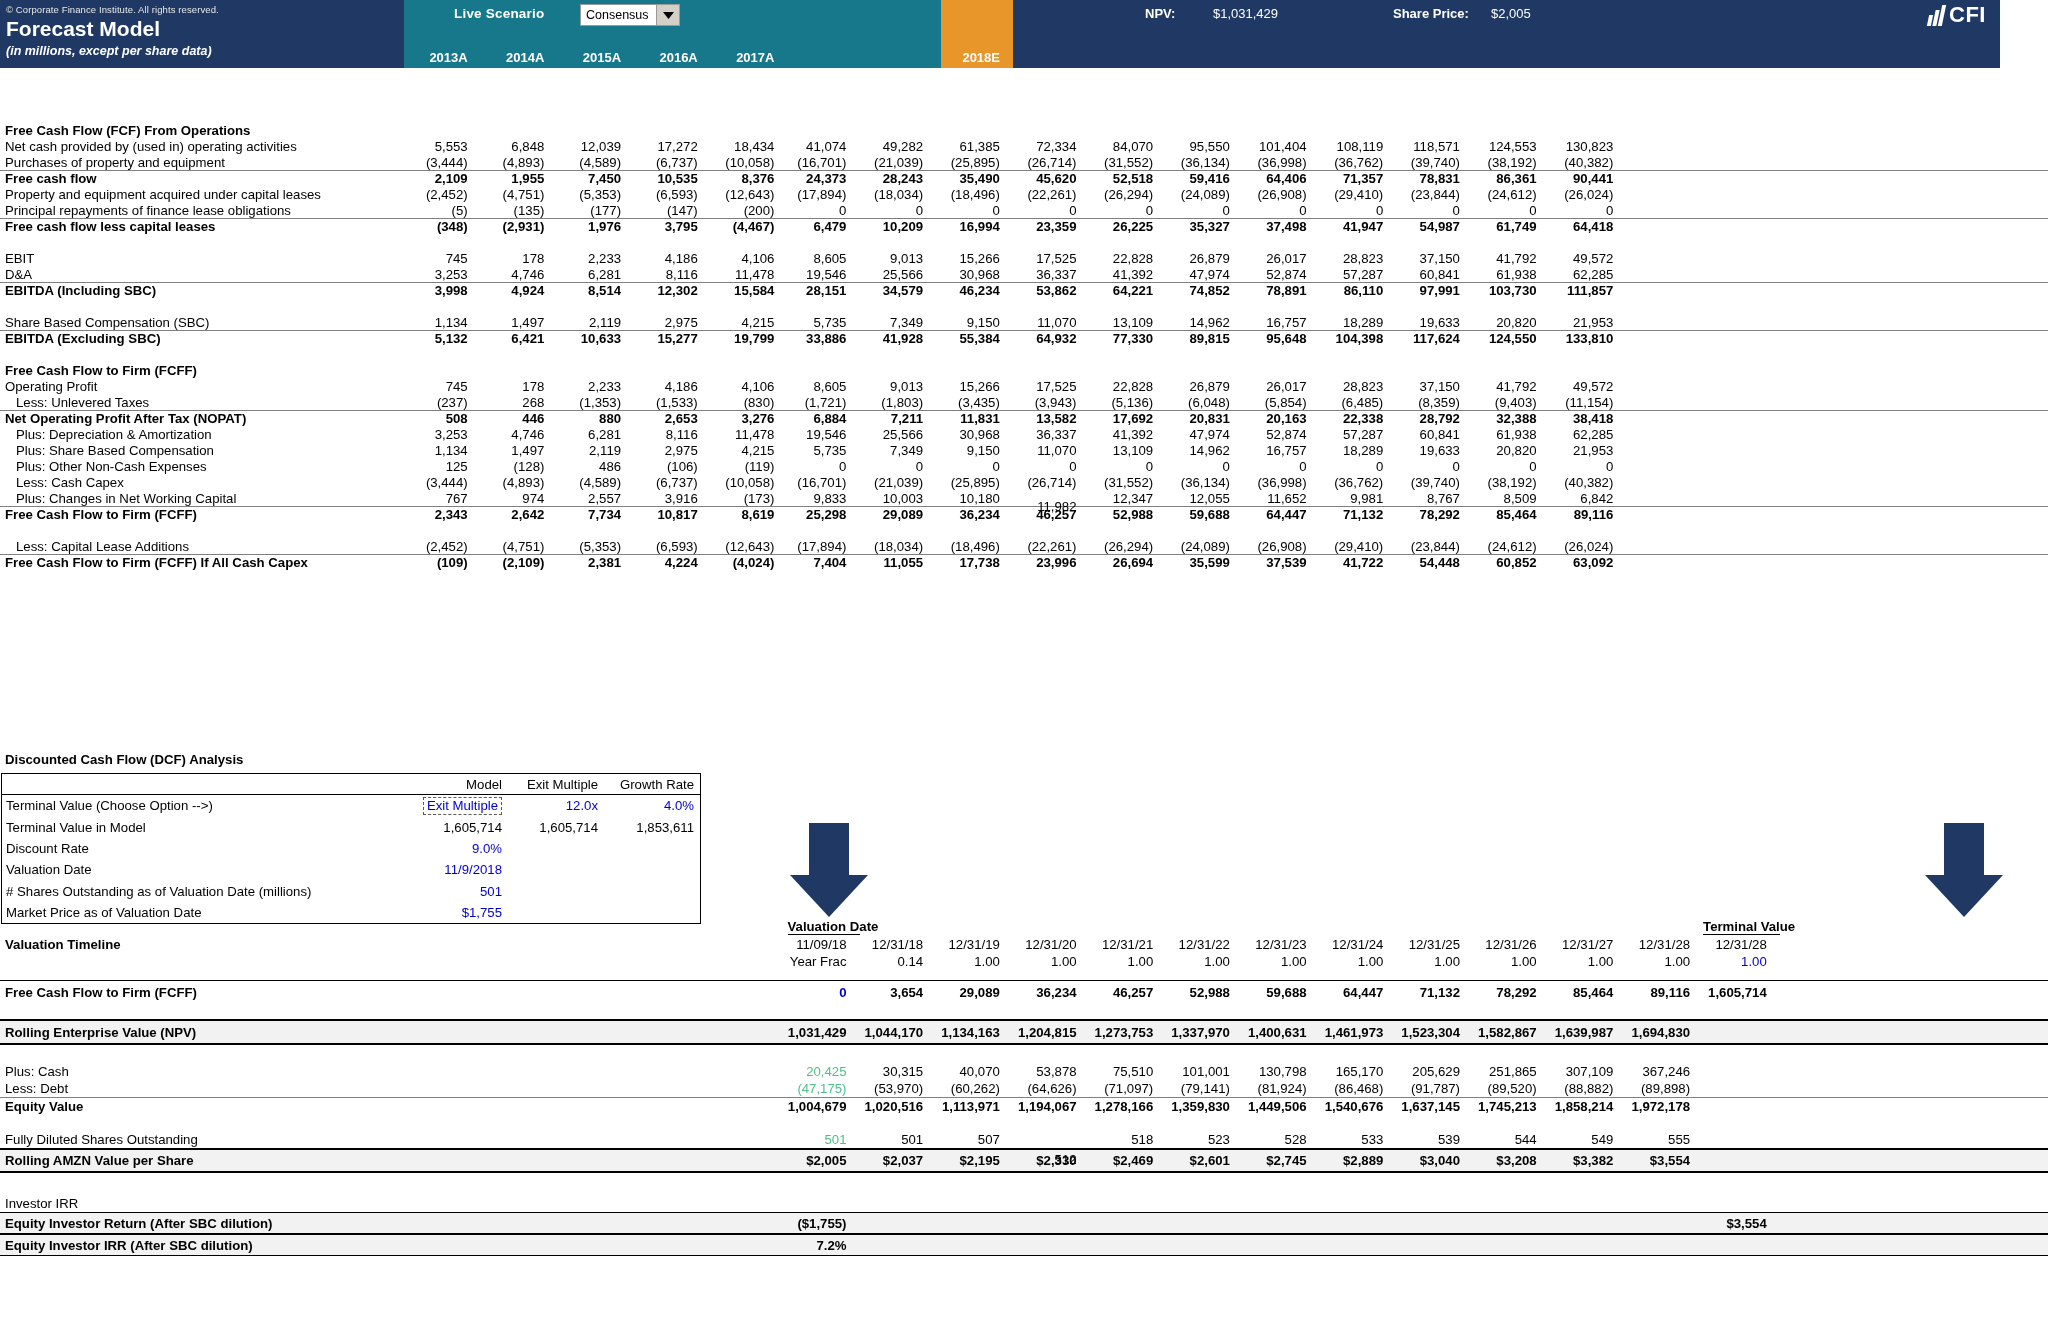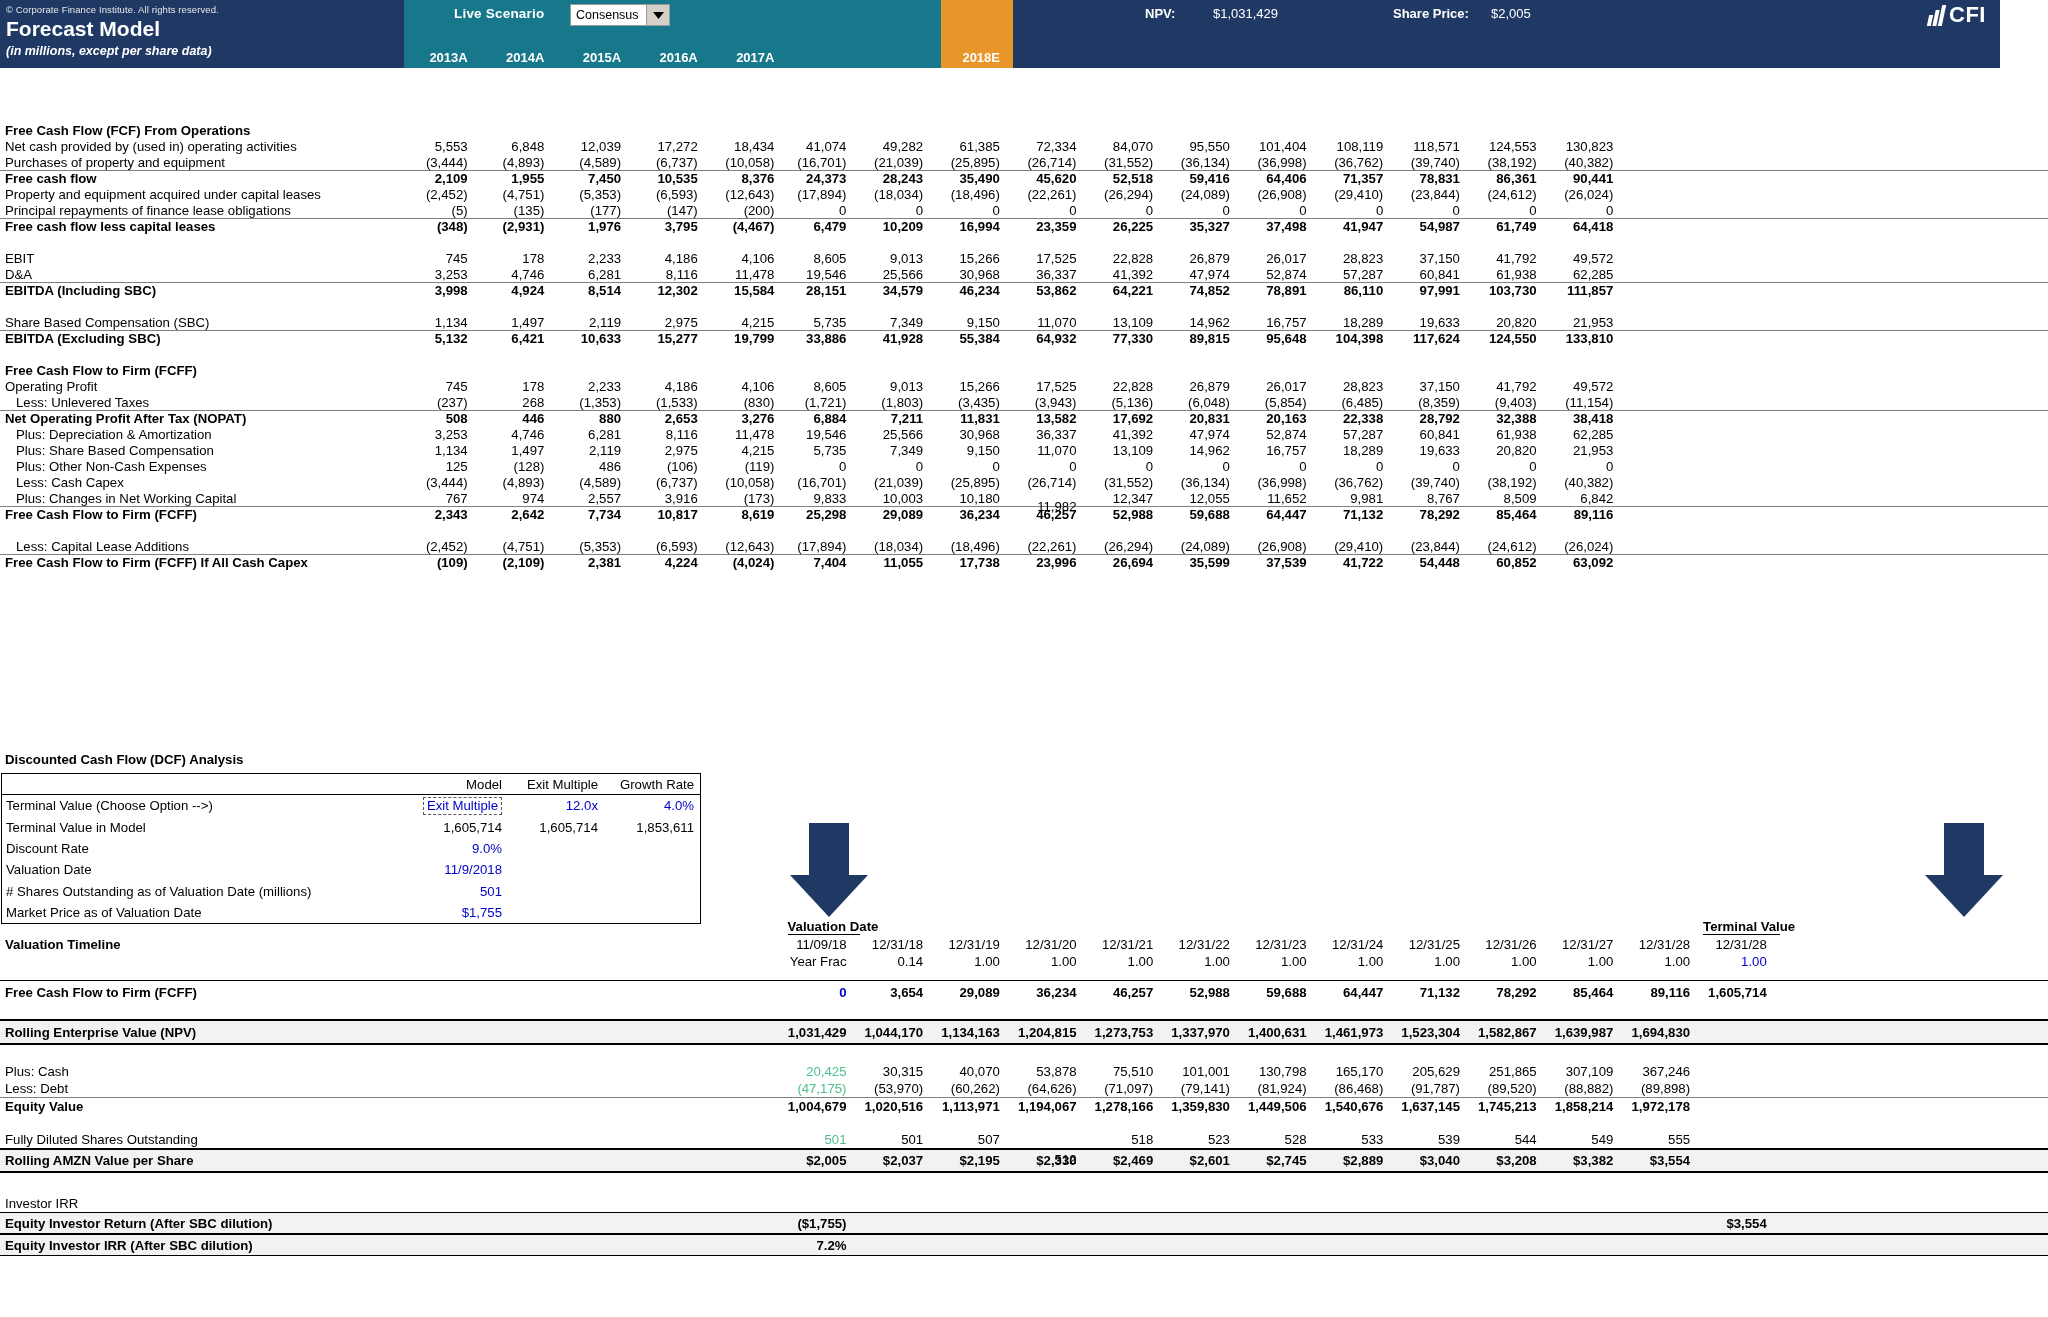--- a/index.html
+++ b/index.html
@@ -86,21 +86,21 @@
   .live-scenario-label {
     position: absolute;
     left: 50px;
     top: 6px;
     font-size: 13.5px;
     font-weight: bold;
     letter-spacing: 0.2px;
   }
   .scenario-select {
     position: absolute;
-    left: 166px;
+    left: 176px;
     top: 4px;
     width: 100px;
     height: 22px;
     background: #ffffff;
     border: 1px solid #9a9a9a;
     display: flex;
     align-items: center;
     box-sizing: border-box;
   }
   .scenario-value {

